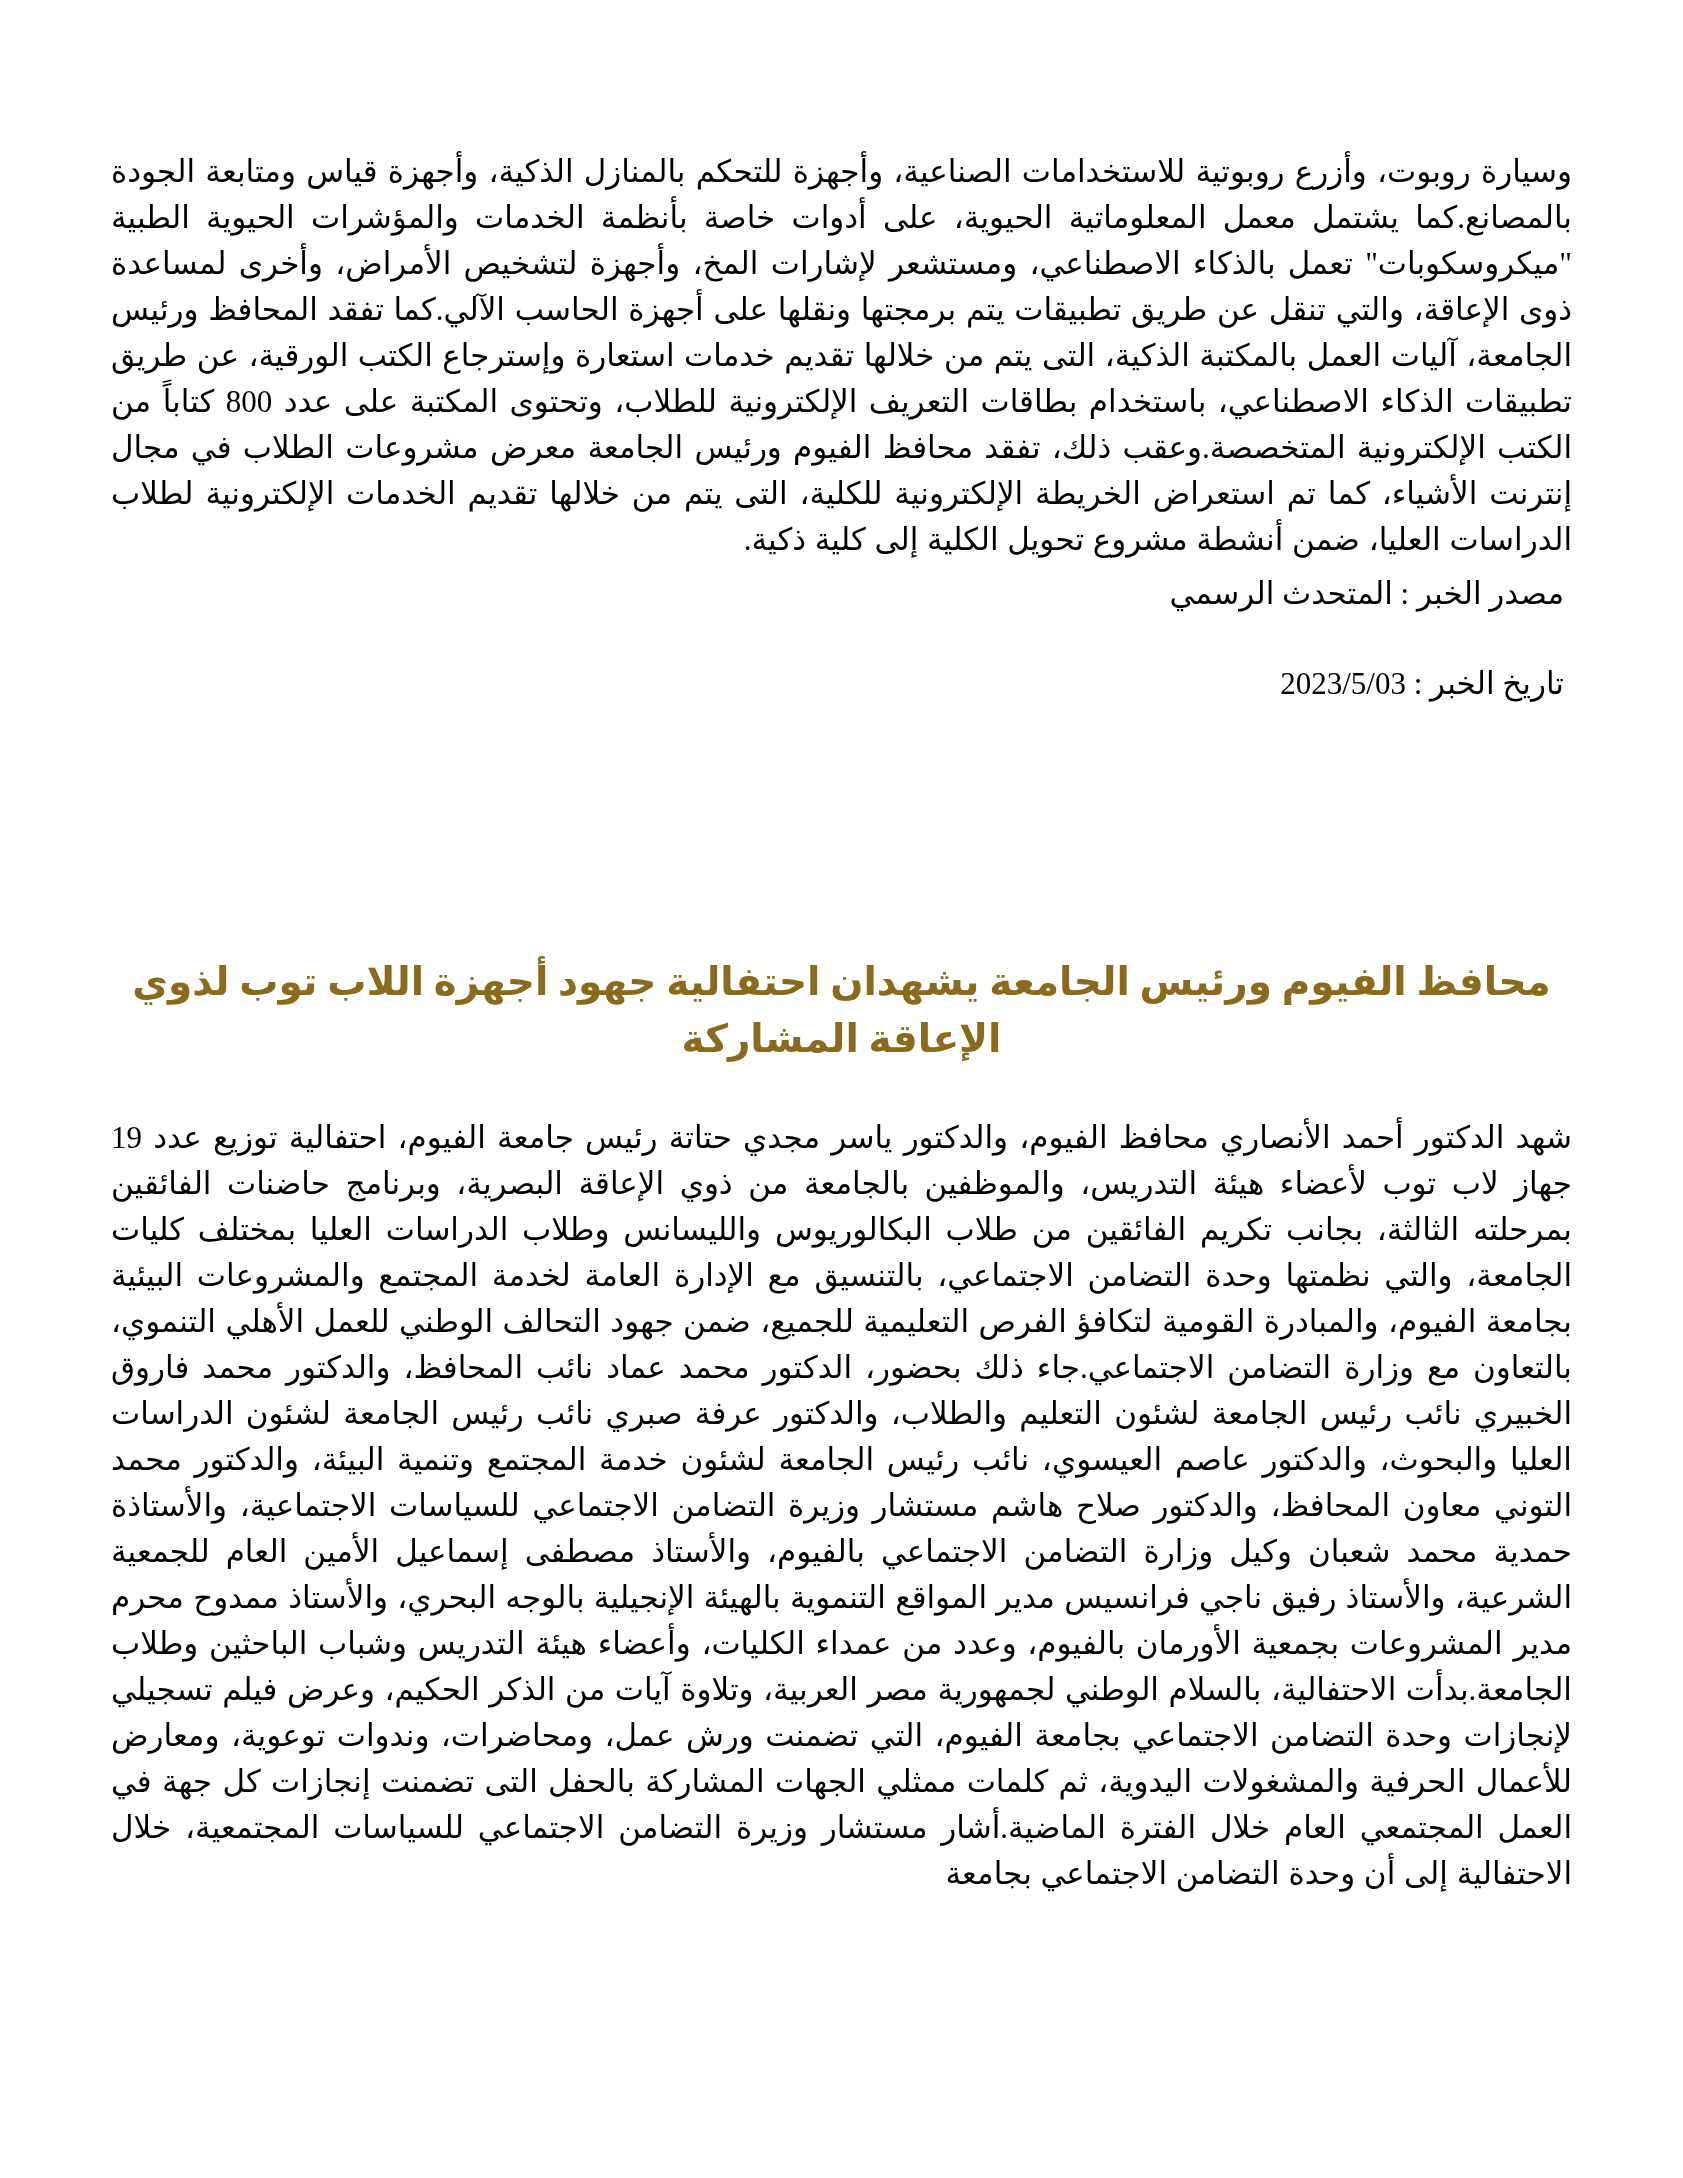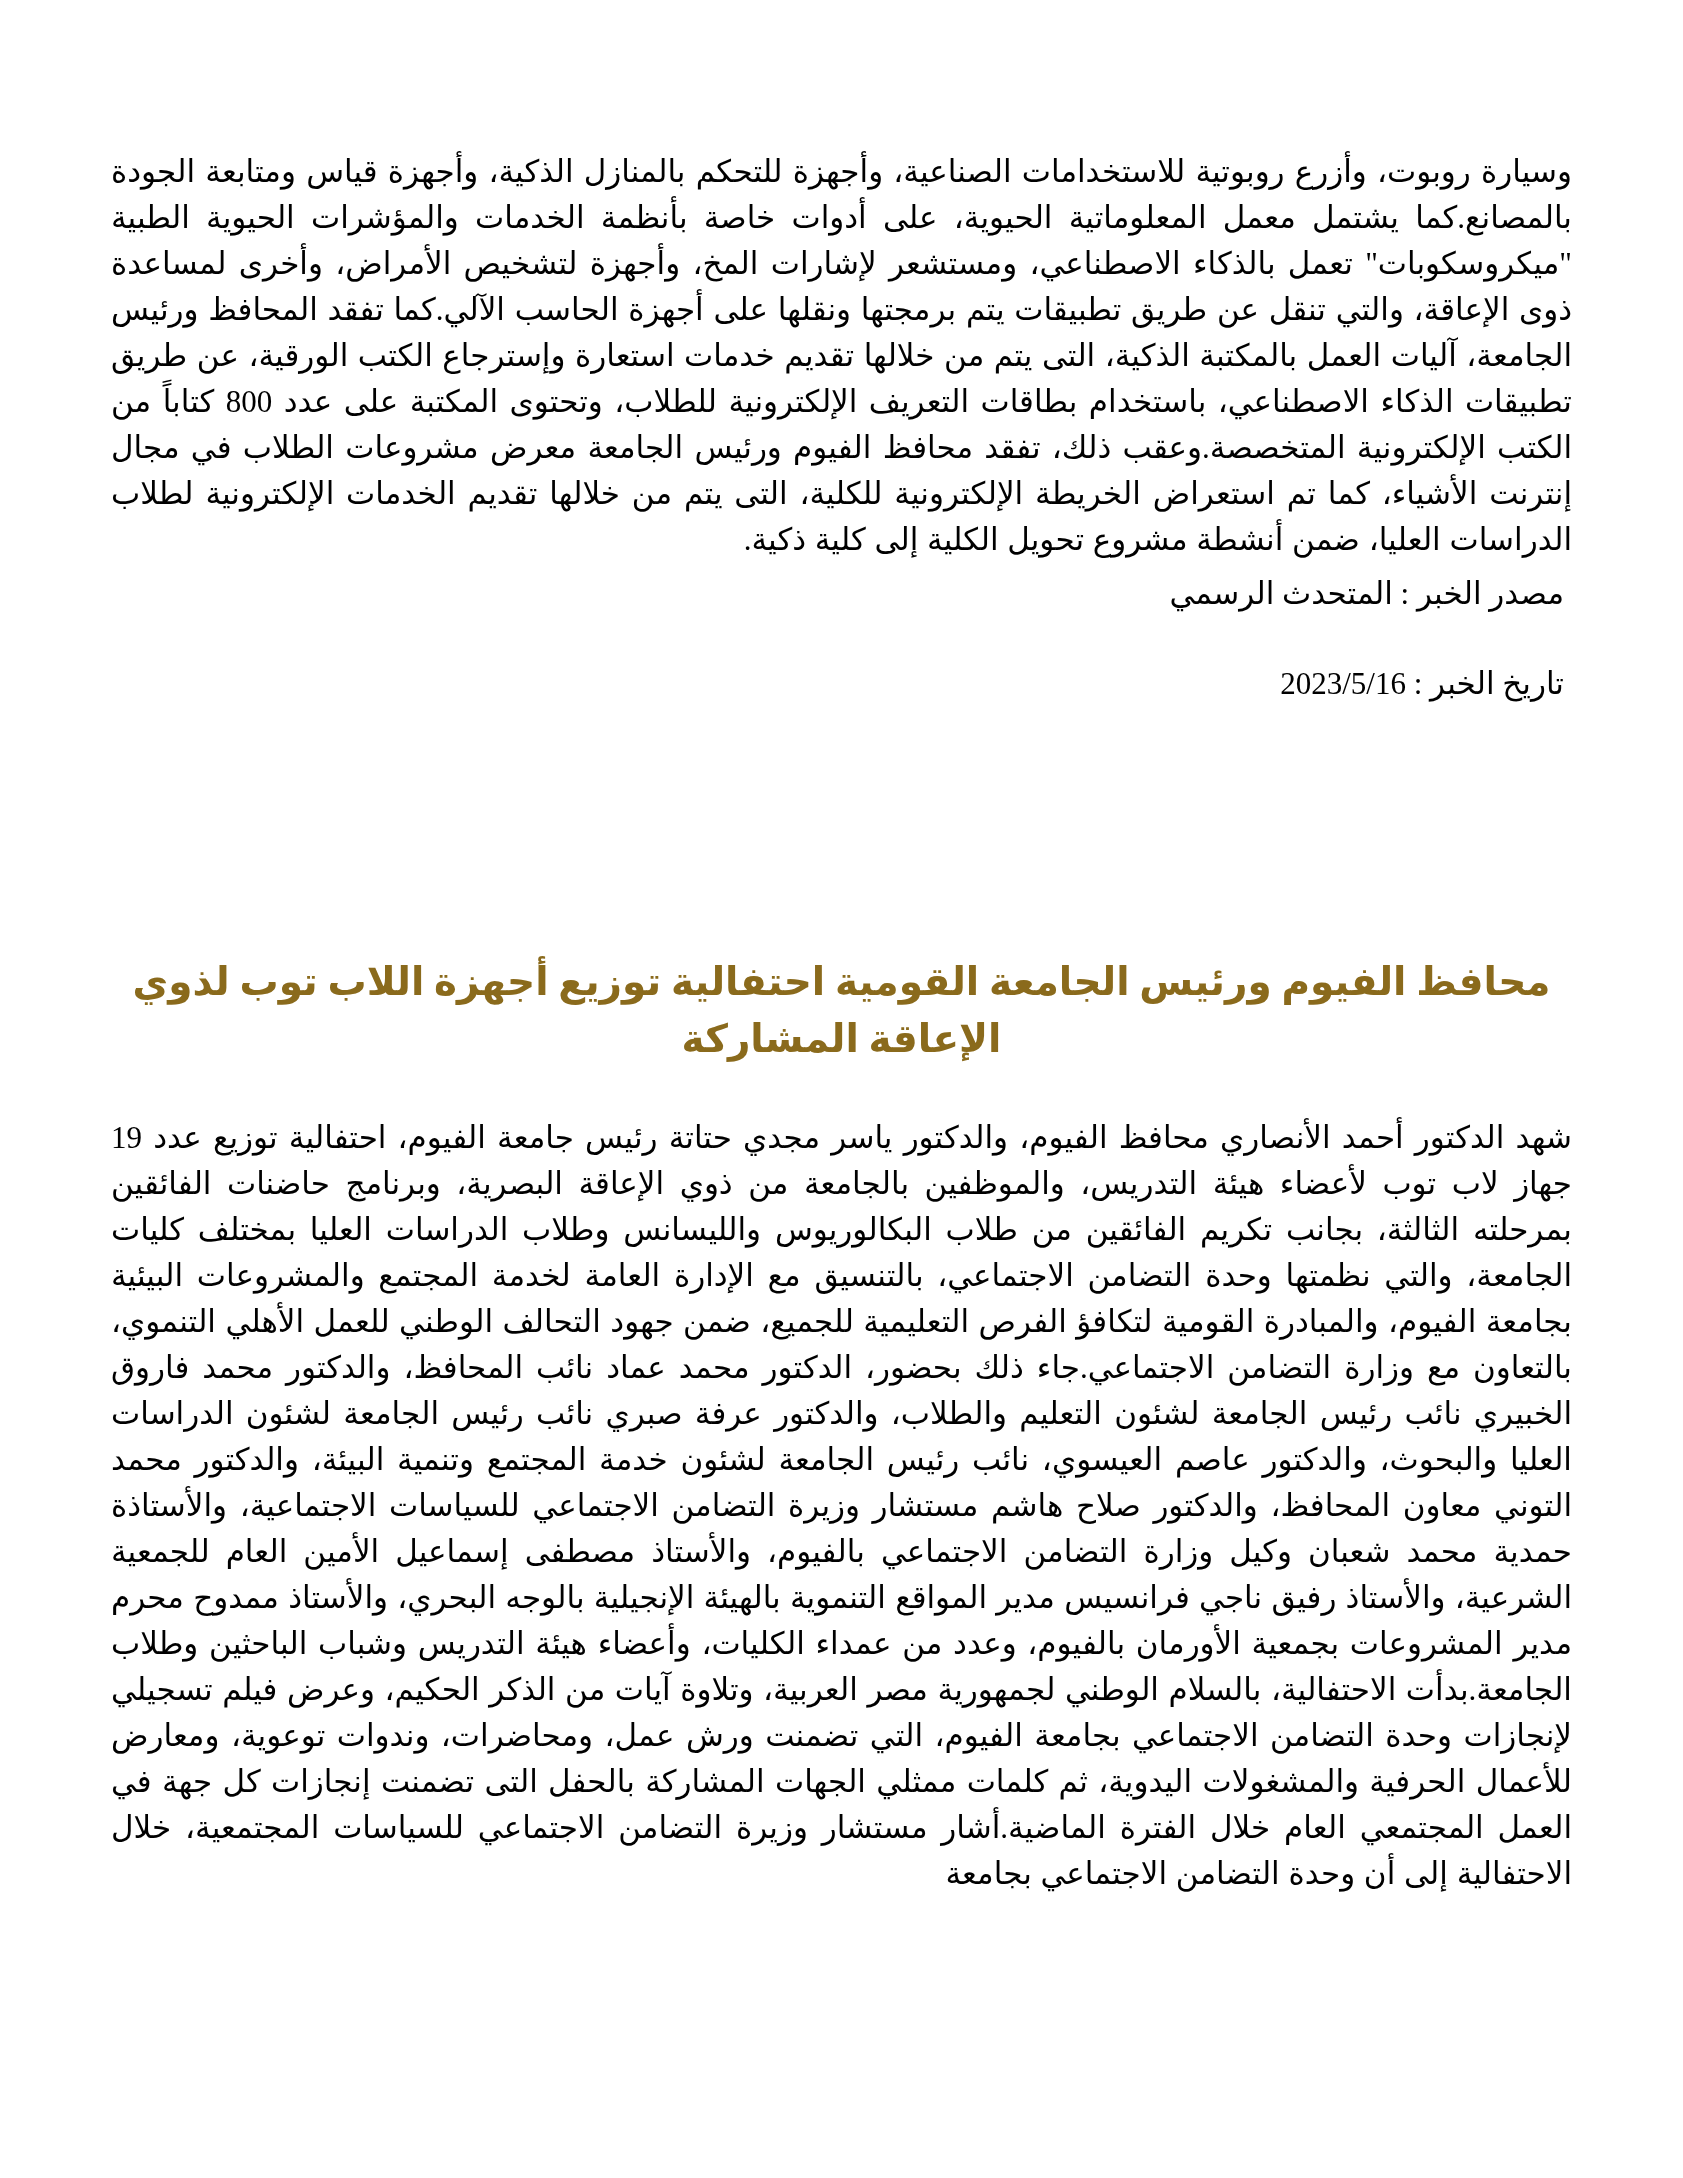--- a/index.html
+++ b/index.html
@@ -57,24 +57,24 @@
 </head>
 <body>
 
 <div class="page">
   <article class="article">
 
     <p class="body-text">وسيارة روبوت، وأزرع روبوتية للاستخدامات الصناعية، وأجهزة للتحكم بالمنازل الذكية، وأجهزة قياس ومتابعة الجودة بالمصانع.كما يشتمل معمل المعلوماتية الحيوية، على أدوات خاصة بأنظمة الخدمات والمؤشرات الحيوية الطبية "ميكروسكوبات" تعمل بالذكاء الاصطناعي، ومستشعر لإشارات المخ، وأجهزة لتشخيص الأمراض، وأخرى لمساعدة ذوى الإعاقة، والتي تنقل عن طريق تطبيقات يتم برمجتها ونقلها على أجهزة الحاسب الآلي.كما تفقد المحافظ ورئيس الجامعة، آليات العمل بالمكتبة الذكية، التى يتم من خلالها تقديم خدمات استعارة وإسترجاع الكتب الورقية، عن طريق تطبيقات الذكاء الاصطناعي، باستخدام بطاقات التعريف الإلكترونية للطلاب، وتحتوى المكتبة على عدد 800 كتاباً من الكتب الإلكترونية المتخصصة.وعقب ذلك، تفقد محافظ الفيوم ورئيس الجامعة معرض مشروعات الطلاب في مجال إنترنت الأشياء، كما تم استعراض الخريطة الإلكترونية للكلية، التى يتم من خلالها تقديم الخدمات الإلكترونية لطلاب الدراسات العليا، ضمن أنشطة مشروع تحويل الكلية إلى كلية ذكية.</p>
 
     <p class="meta-line">مصدر الخبر : المتحدث الرسمي</p>
 
-    <p class="meta-line date-line">تاريخ الخبر : 2023/5/16</p>
+    <p class="meta-line date-line">تاريخ الخبر : 2023/5/03</p>
 
     <h1 class="headline" style="color: rgb(138, 106, 28);">
-      <span>محافظ الفيوم ورئيس الجامعة القومية احتفالية توزيع أجهزة اللاب توب لذوي</span><br>
+      <span>محافظ الفيوم ورئيس الجامعة يشهدان احتفالية جهود أجهزة اللاب توب لذوي</span><br>
       <span>الإعاقة المشاركة</span>
     </h1>
 
     <p class="body-text second-paragraph">شهد الدكتور أحمد الأنصاري محافظ الفيوم، والدكتور ياسر مجدي حتاتة رئيس جامعة الفيوم، احتفالية توزيع عدد 19 جهاز لاب توب لأعضاء هيئة التدريس، والموظفين بالجامعة من ذوي الإعاقة البصرية، وبرنامج حاضنات الفائقين بمرحلته الثالثة، بجانب تكريم الفائقين من طلاب البكالوريوس والليسانس وطلاب الدراسات العليا بمختلف كليات الجامعة، والتي نظمتها وحدة التضامن الاجتماعي، بالتنسيق مع الإدارة العامة لخدمة المجتمع والمشروعات البيئية بجامعة الفيوم، والمبادرة القومية لتكافؤ الفرص التعليمية للجميع، ضمن جهود التحالف الوطني للعمل الأهلي التنموي، بالتعاون مع وزارة التضامن الاجتماعي.جاء ذلك بحضور، الدكتور محمد عماد نائب المحافظ، والدكتور محمد فاروق الخبيري نائب رئيس الجامعة لشئون التعليم والطلاب، والدكتور عرفة صبري نائب رئيس الجامعة لشئون الدراسات العليا والبحوث، والدكتور عاصم العيسوي، نائب رئيس الجامعة لشئون خدمة المجتمع وتنمية البيئة، والدكتور محمد التوني معاون المحافظ، والدكتور صلاح هاشم مستشار وزيرة التضامن الاجتماعي للسياسات الاجتماعية، والأستاذة حمدية محمد شعبان وكيل وزارة التضامن الاجتماعي بالفيوم، والأستاذ مصطفى إسماعيل الأمين العام للجمعية الشرعية، والأستاذ رفيق ناجي فرانسيس مدير المواقع التنموية بالهيئة الإنجيلية بالوجه البحري، والأستاذ ممدوح محرم مدير المشروعات بجمعية الأورمان بالفيوم، وعدد من عمداء الكليات، وأعضاء هيئة التدريس وشباب الباحثين وطلاب الجامعة.بدأت الاحتفالية، بالسلام الوطني لجمهورية مصر العربية، وتلاوة آيات من الذكر الحكيم، وعرض فيلم تسجيلي لإنجازات وحدة التضامن الاجتماعي بجامعة الفيوم، التي تضمنت ورش عمل، ومحاضرات، وندوات توعوية، ومعارض للأعمال الحرفية والمشغولات اليدوية، ثم كلمات ممثلي الجهات المشاركة بالحفل التى تضمنت إنجازات كل جهة في العمل المجتمعي العام خلال الفترة الماضية.أشار مستشار وزيرة التضامن الاجتماعي للسياسات المجتمعية، خلال الاحتفالية إلى أن وحدة التضامن الاجتماعي بجامعة</p>
 
   </article>
 </div>
 
 
 </body></html>

